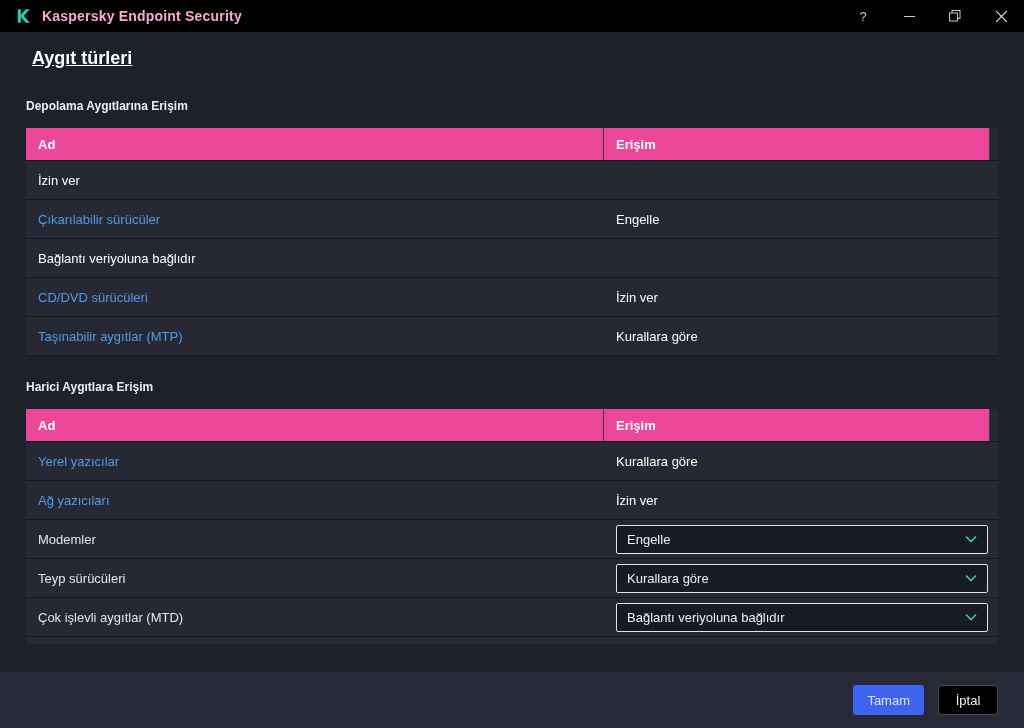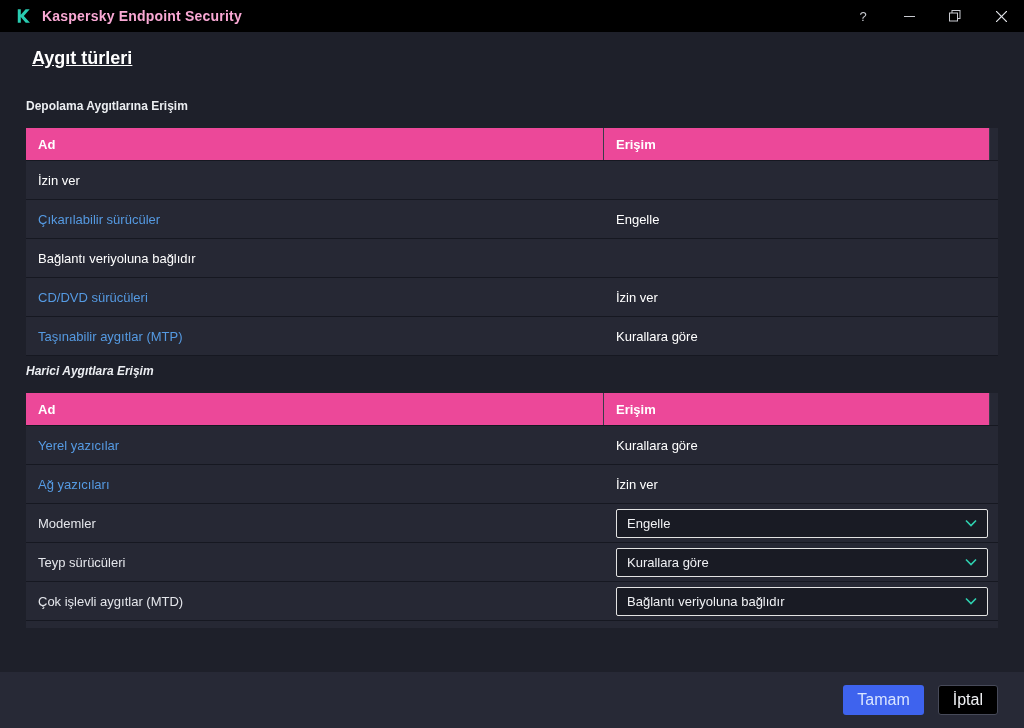--- a/index.html
+++ b/index.html
@@ -33,21 +33,21 @@
   
   .page-title {
     color:#fff; font-size:18px; font-weight:bold;
     margin:16px 0 0 32px;
     text-decoration:underline;
   }
   .section-heading {
     color:#eceef2; font-size:12px; font-weight:bold;
     margin:30px 0 15px 26px;
   }
-  .section-heading.second { margin-top:8px;font-style:italic; }
+  .section-heading.second { margin-top:24px; }
 
   
   .table { margin:0 26px; width:972px; }
   .thead {
     display:flex; height:33px; align-items:center;
     background:#ec4899;
     border-bottom:1px solid #161821;
     font-weight:bold; font-size:13px; color:#fff;
   }
   .th-name { width:578px; padding-left:12px; border-right:1px solid #3a3c49; height:100%; display:flex; align-items:center; }
@@ -83,21 +83,21 @@
   .footer {
     position:absolute; left:0; bottom:0;
     width:1024px; height:56px;
     background:#272936;
     display:flex; align-items:center; justify-content:flex-end;
     gap:14px; padding-right:26px;
   }
   .btn {
     height:30px; min-width:60px;
     border-radius:3px; border:none;
-    font-size:16px; font-family:"Liberation Sans", sans-serif;
+    font-size:13px; font-family:"Liberation Sans", sans-serif;
     padding:0 14px; cursor:pointer;
   }
   .btn-primary { background:#3e63ee; color:#d8e4ff; }
   .btn-secondary { background:#000000; color:#f2f3f6; border:1px solid #474a59; }
 </style>
 </head>
 <body>
 
 <div class="titlebar">
   <span class="logo-k">

